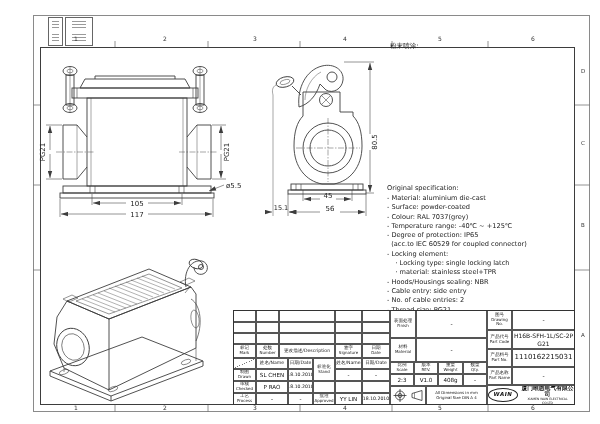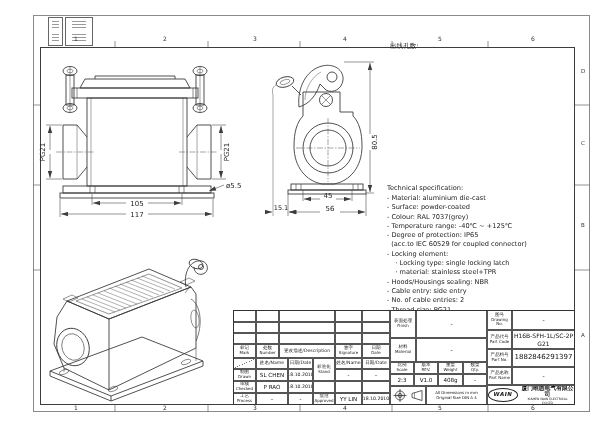--- a/index.html
+++ b/index.html
@@ -191,23 +191,23 @@
       <ellipse cx="195" cy="319" rx="4" ry="9" transform="rotate(-8 195 319)" stroke-width="0.55"></ellipse>
       <path d="M50,371 L142,337 L203,361 L111,396 Z"></path>
       <path d="M50,371 V376 L111,401 V396 M203,361 V366 L111,401"></path>
       <ellipse cx="64" cy="372" rx="5" ry="2.2" transform="rotate(-20 64 372)" stroke-width="0.55"></ellipse>
       <ellipse cx="186" cy="362" rx="5" ry="2.2" transform="rotate(-20 186 362)" stroke-width="0.55"></ellipse>
       <ellipse cx="113" cy="389" rx="5" ry="2.2" transform="rotate(-20 113 389)" stroke-width="0.55"></ellipse>
       <path d="M64,368 V372 M196,348 V361" stroke-width="0.55"></path>
     </g>
   </svg>
 
-  <div class="notes" id="notes-cn-title" style="left:390px;top:41px;width:185px;">出线孔数:</div>
-
-  <div class="notes" id="notes-en-title" style="left:387px;top:184px;width:190px;">Technical specification:</div>
+  <div class="notes" id="notes-cn-title" style="left:390px;top:41px;width:185px;">粉末喷涂:</div>
+
+  <div class="notes" id="notes-en-title" style="left:387px;top:184px;width:190px;">Original specification:</div>
   <div class="notes" id="notes-en-body" style="left:387px;top:194px;width:190px;">- Material: aluminium die-cast
 - Surface: powder-coated
 - Colour: RAL 7037(grey)
 - Temperature range: -40℃ ~ +125℃
 - Degree of protection: IP65
   (acc.to IEC 60529 for coupled connector)
 - Locking element:
     · Locking type: single locking latch
     · material: stainless steel+TPR
 - Hoods/Housings sealing: NBR
@@ -393,21 +393,21 @@
     <span class="en">Part Code</span>
   </div>
   <div class="tb" style="left:512px;top:330px;width:63px;height:19px;">
     <span class="val-lg" style="word-break:break-all;line-height:1.2;">H16B-SFH-1L/SC-2PG21</span>
   </div>
   <div class="tb" style="left:487px;top:349px;width:25px;height:18px;">
     <span class="cn">产品料号</span>
     <span class="en">Part No.</span>
   </div>
   <div class="tb" style="left:512px;top:349px;width:63px;height:18px;">
-    <span style="font-size:7px;">1882846291397</span>
+    <span style="font-size:7px;">1110162215031</span>
   </div>
   <div class="tb" style="left:487px;top:367px;width:25px;height:18px;">
     <span class="cn">产品名称</span>
     <span class="en">Part Name</span>
   </div>
   <div class="tb" style="left:512px;top:367px;width:63px;height:18px;">
     <span class="val-lg">-</span>
   </div>
   <div class="tb company-wrap" style="left:487px;top:385px;width:88px;height:20px;">
     <div id="wain-logo">WAIN</div>

